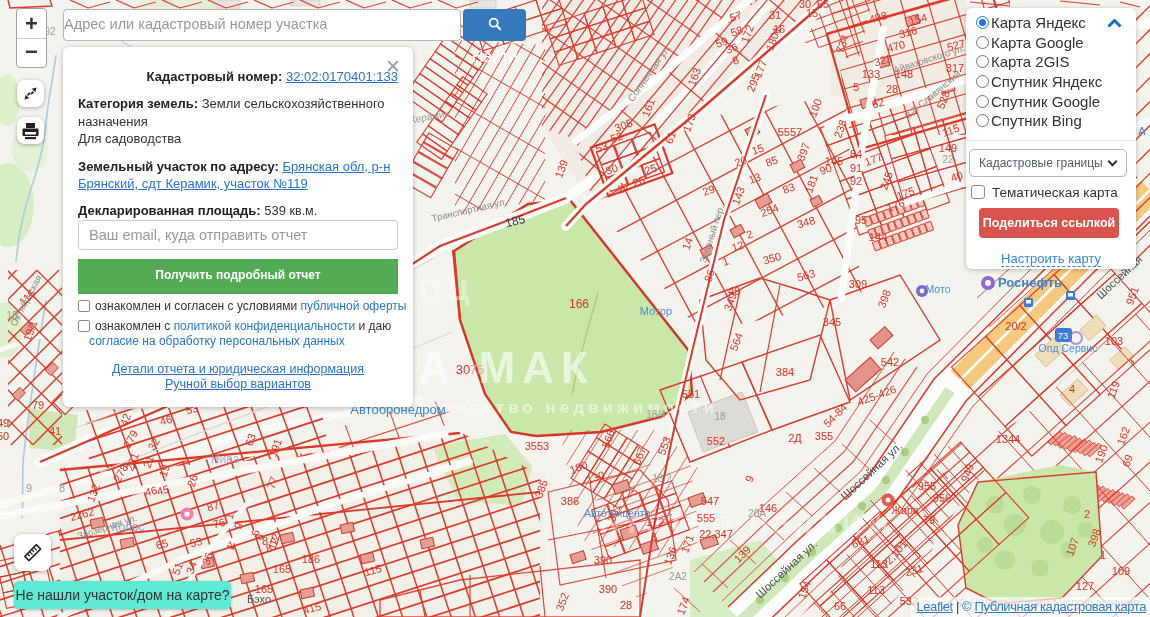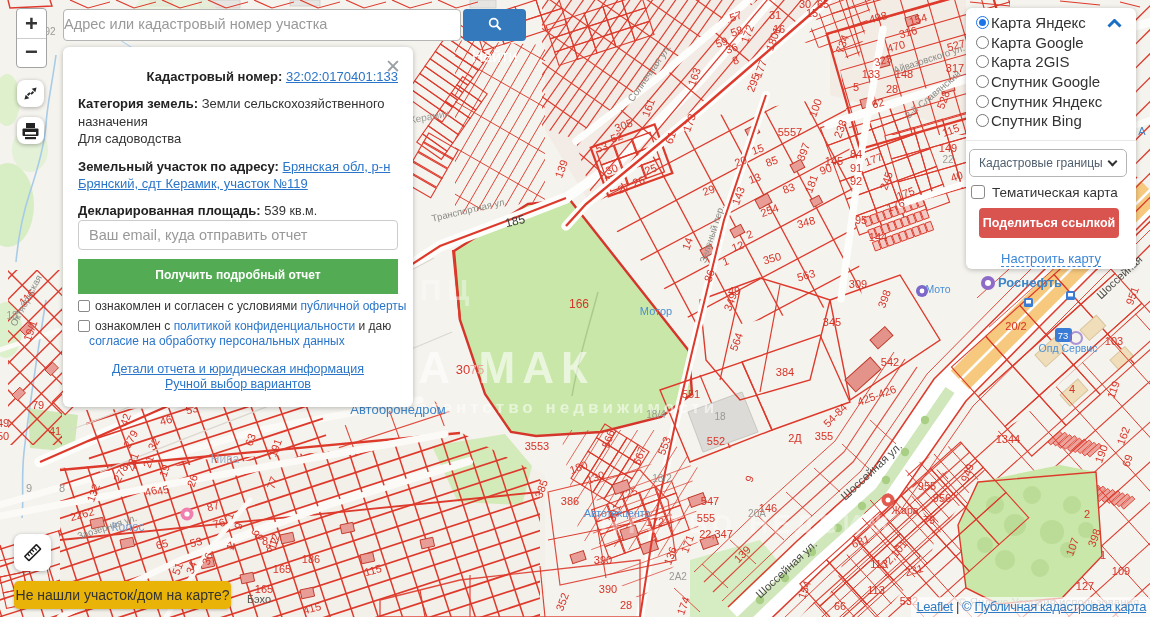--- a/index.html
+++ b/index.html
@@ -27,21 +27,21 @@
 .radio.sel { border-color:#1a73e8; }
 .radio.sel::after { content:""; position:absolute; left:2px; top:2px; width:7px; height:7px; border-radius:50%; background:#1a73e8; }
 #chev { position:absolute; right:14px; top:11px; }
 #rsel { position:absolute; left:3px; top:141px; width:158px; height:28px; border:1px solid #b5b5b5; border-radius:5px; font-size:12px; color:#51606e; line-height:26px; padding-left:9px; white-space:nowrap; overflow:hidden; background:#fff; }
 #rsel .dd { position:absolute; right:10px; top:8px; width:7px; height:7px; border-right:2.4px solid #333; border-bottom:2.4px solid #333; transform:rotate(45deg); }
 #rcb { position:absolute; left:5px; top:177px; font-size:13.5px; color:#333; padding-left:21px; line-height:16px; }
 #rcb .cb2 { position:absolute; left:0; top:0; width:14px; height:14px; border:1px solid #8a8a8a; border-radius:3px; background:#fff; }
 #redbtn { position:absolute; left:13px; top:200px; width:140px; height:30px; background:#d9534f; border-radius:4px; color:#fff; font-size:12.5px; white-space:nowrap; overflow:hidden; font-weight:700; text-align:center; line-height:30px; }
 #rlink { position:absolute; left:0; top:243px; width:170px; text-align:center; font-size:13px; color:#3a85d8; }
 #rlink span { border-bottom:1px dashed #3a85d8; }
-#qbox { position:absolute; left:14px; top:581px; width:217px; height:28px; background:#eab308; border-radius:5px; box-shadow:0 1px 3px rgba(0,0,0,0.25); font-size:14px; color:#333; line-height:28px; text-align:center; }
+#qbox { position:absolute; left:14px; top:581px; width:217px; height:28px; background:#5eead4; border-radius:5px; box-shadow:0 1px 3px rgba(0,0,0,0.25); font-size:14px; color:#333; line-height:28px; text-align:center; }
 #attr { position:absolute; right:0px; bottom:0px; background:rgba(255,255,255,0.65); font-size:13px; letter-spacing:-0.4px; padding:2px 4px 3px 5px; color:#2f7cc4; }
 #attr a { color:#2f7cc4; text-decoration:underline; }
 #attr .sep2 { color:#333; }
 </style></head>
 <body>
 <div id="stage">
 <svg id="map" width="1150" height="617" viewBox="0 0 1150 617">
       <rect width="1150" height="617" fill="#f5f3ee"></rect>
       <polygon points="545,0 826,0 588,200 545,130" fill="#f0dcd4" opacity="0.35"></polygon>
       <polygon points="60,500 300,452 460,432 545,475 545,617 60,617" fill="#efdbd3" opacity="0.18"></polygon>
@@ -1296,22 +1296,22 @@
 <div id="greenbtn">Получить подробный отчет</div>
 <div class="cbrow"><span class="cb"></span>ознакомлен и согласен с условиями <span class="nl">публичной оферты</span></div>
 <div class="cbrow"><span class="cb"></span>ознакомлен с <span class="nl">политикой конфиденциальности</span> и даю<br><span class="nl" style="margin-left:-6px">согласие на обработку персональных данных</span></div>
 <div class="centerlinks"><span class="bl">Детали отчета и юридическая информация</span><br><span class="bl">Ручной выбор вариантов</span></div>
 </div>
 
 <div id="rpanel">
 <div class="rrow"><span class="radio sel"></span>Карта Яндекс</div>
 <div class="rrow"><span class="radio"></span>Карта Google</div>
 <div class="rrow"><span class="radio"></span>Карта 2GIS</div>
+<div class="rrow"><span class="radio"></span>Спутник Яндекс</div>
 <div class="rrow"><span class="radio"></span>Спутник Google</div>
-<div class="rrow"><span class="radio"></span>Спутник Яндекс</div>
 <div class="rrow"><span class="radio"></span>Спутник Bing</div>
 <svg id="chev" width="15" height="9" viewBox="0 0 15 9">
         <polyline points="1.5,7.5 7.5,1.5 13.5,7.5" fill="none" stroke="#1a6fc4" stroke-width="3"></polyline>
       </svg>
 <div style="position:absolute; left:0; top:132px; width:170px; border-top:1px solid #e8e8e8;"></div>
 <div id="rsel">Кадастровые границы<span class="dd"></span></div>
 <div id="rcb"><span class="cb2"></span>Тематическая карта</div>
 <div id="redbtn">Поделиться ссылкой</div>
 <div id="rlink"><span>Настроить карту</span></div>
 </div>

